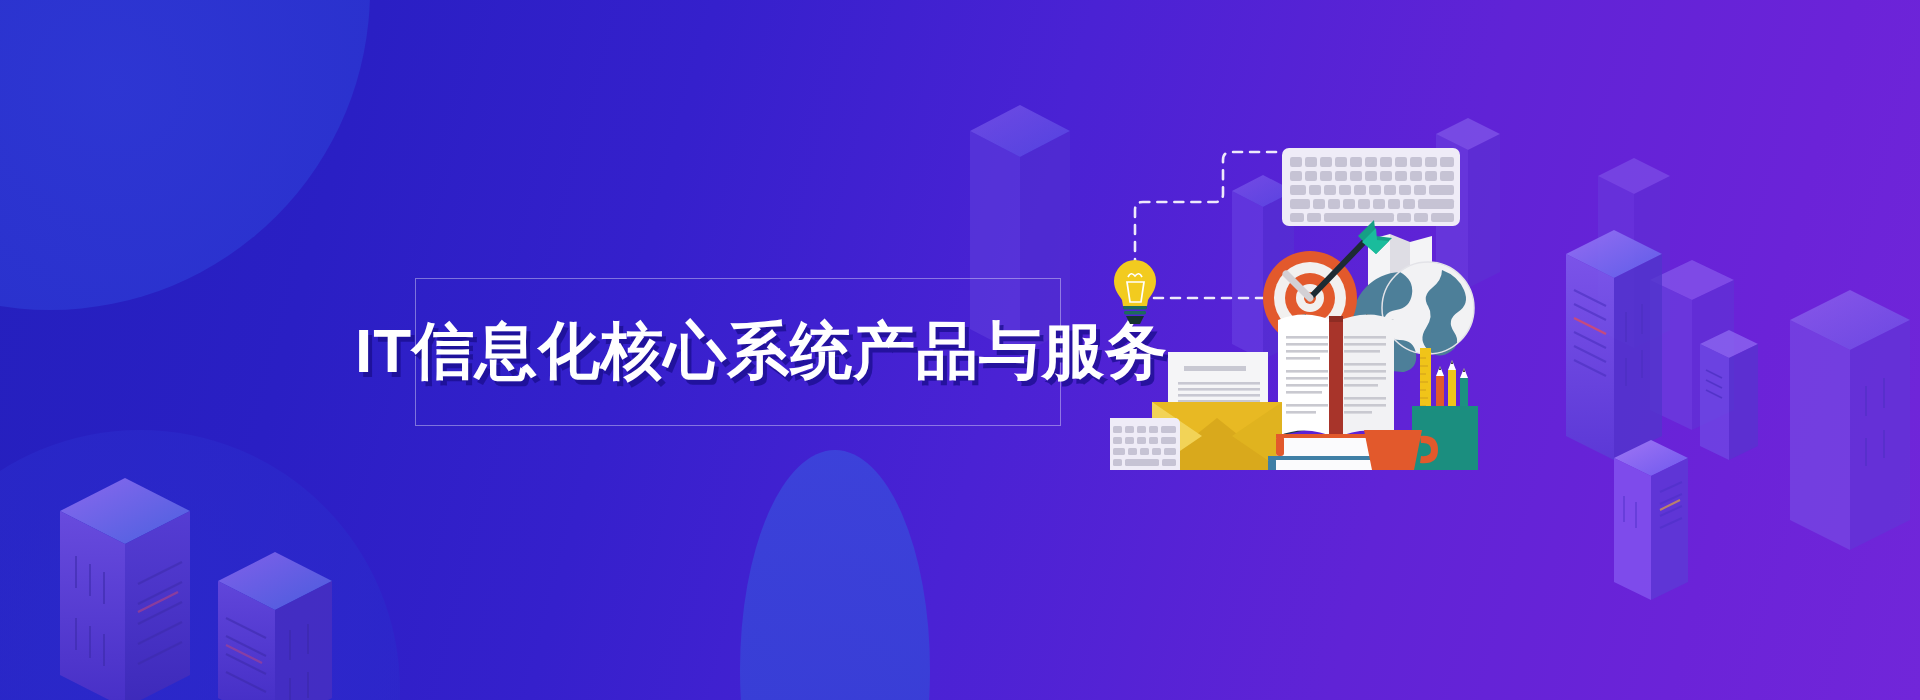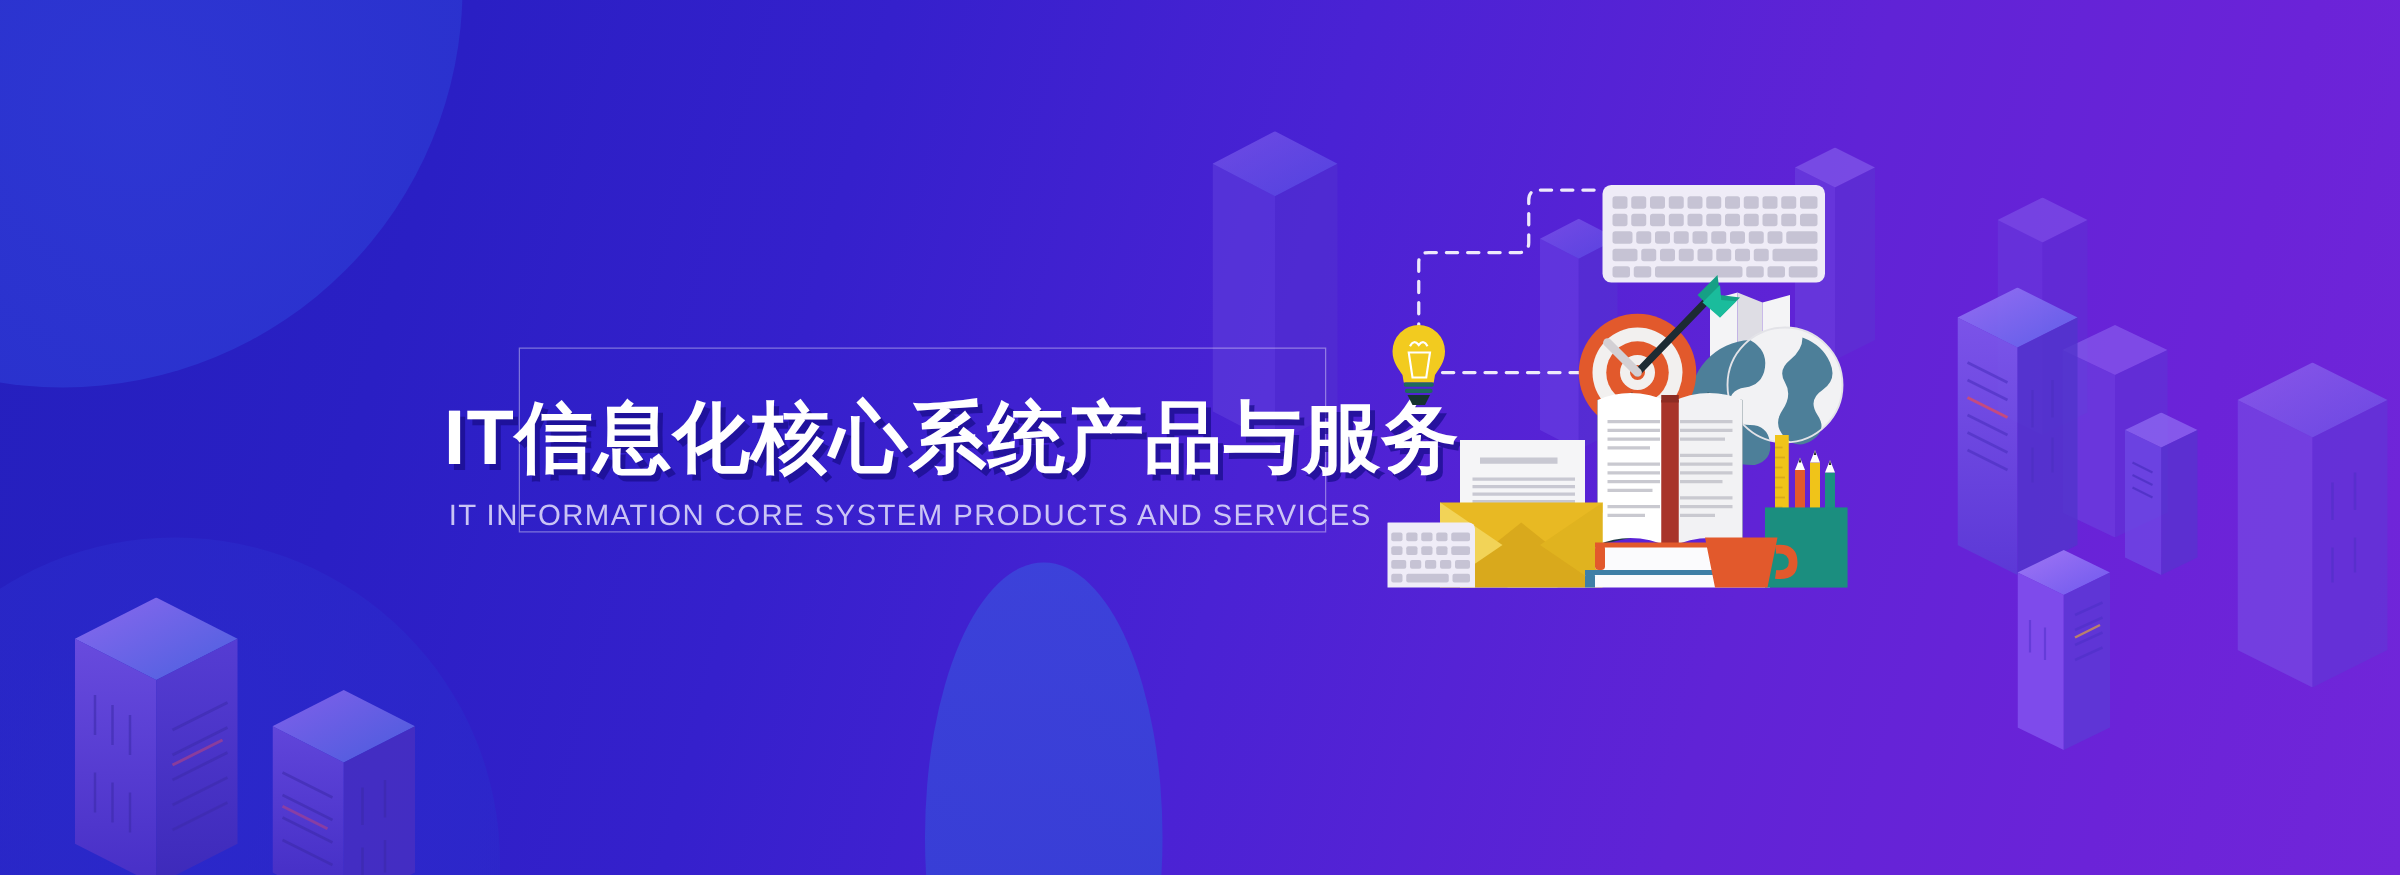--- a/index.html
+++ b/index.html
@@ -309,21 +309,20 @@
       <polygon points="0,16 31,0 62,16 31,32" fill="url(#bk1)" opacity=".55"></polygon>
       <polygon points="0,16 31,32 31,185 0,169" fill="#6f4ce6" opacity=".45"></polygon>
       <polygon points="62,16 31,32 31,185 62,169" fill="#5437d0" opacity=".45"></polygon>
     </svg>
   </div>
 
   <div class="text-frame"></div>
 
   <div class="headline-wrap">
     <h1 class="headline">IT信息化核心系统产品与服务</h1>
-    <div class="subhead">IT INFORMATION CORE SYSTEM PRODUCTS AND SERVICES</div>
   </div>
 
   <div class="illus">
     <svg width="430" height="340" viewBox="0 0 430 340">
 
       <g fill="none" stroke="#ffffff" stroke-width="2.6" stroke-dasharray="9 8" stroke-linecap="round" opacity=".9">
         <path d="M25,155 L25,80 Q25,72 33,72 L105,72 Q113,72 113,64 L113,30 Q113,22 121,22 L170,22"></path>
         <path d="M44,168 L185,168"></path>
       </g>
 

